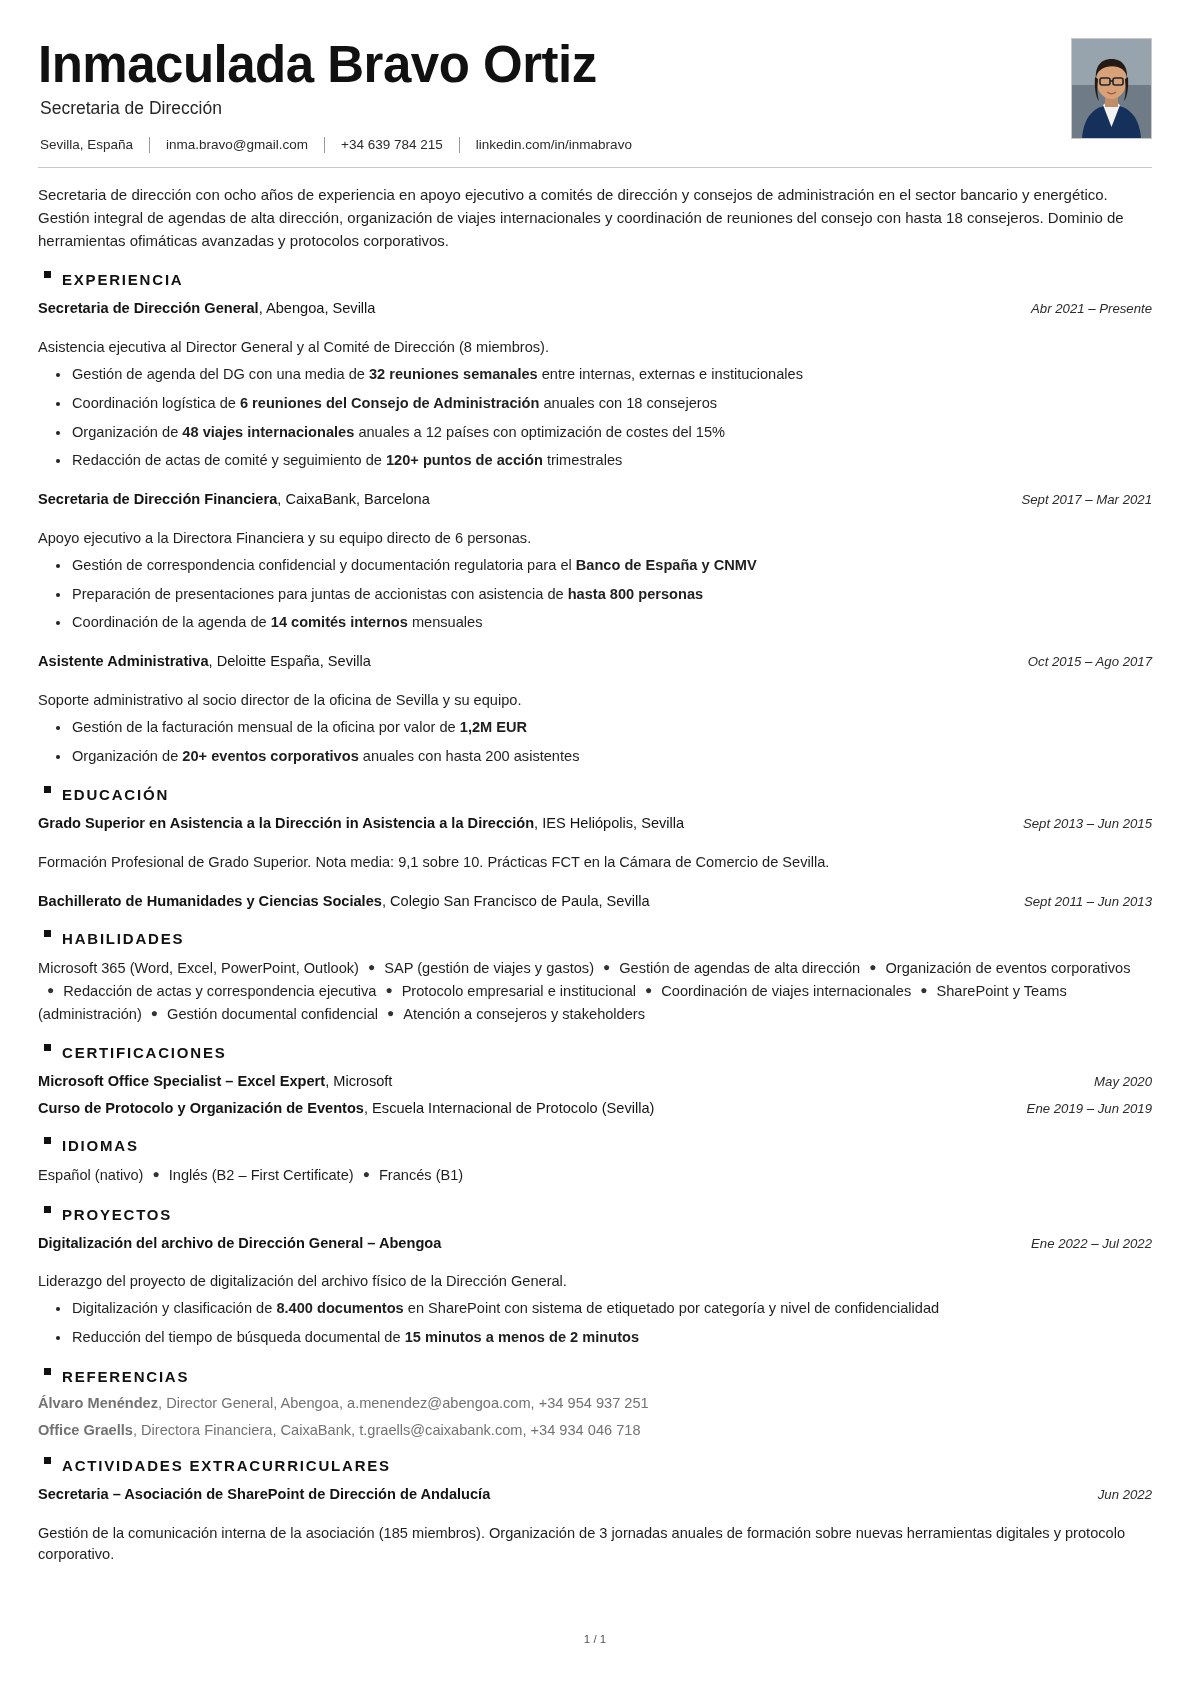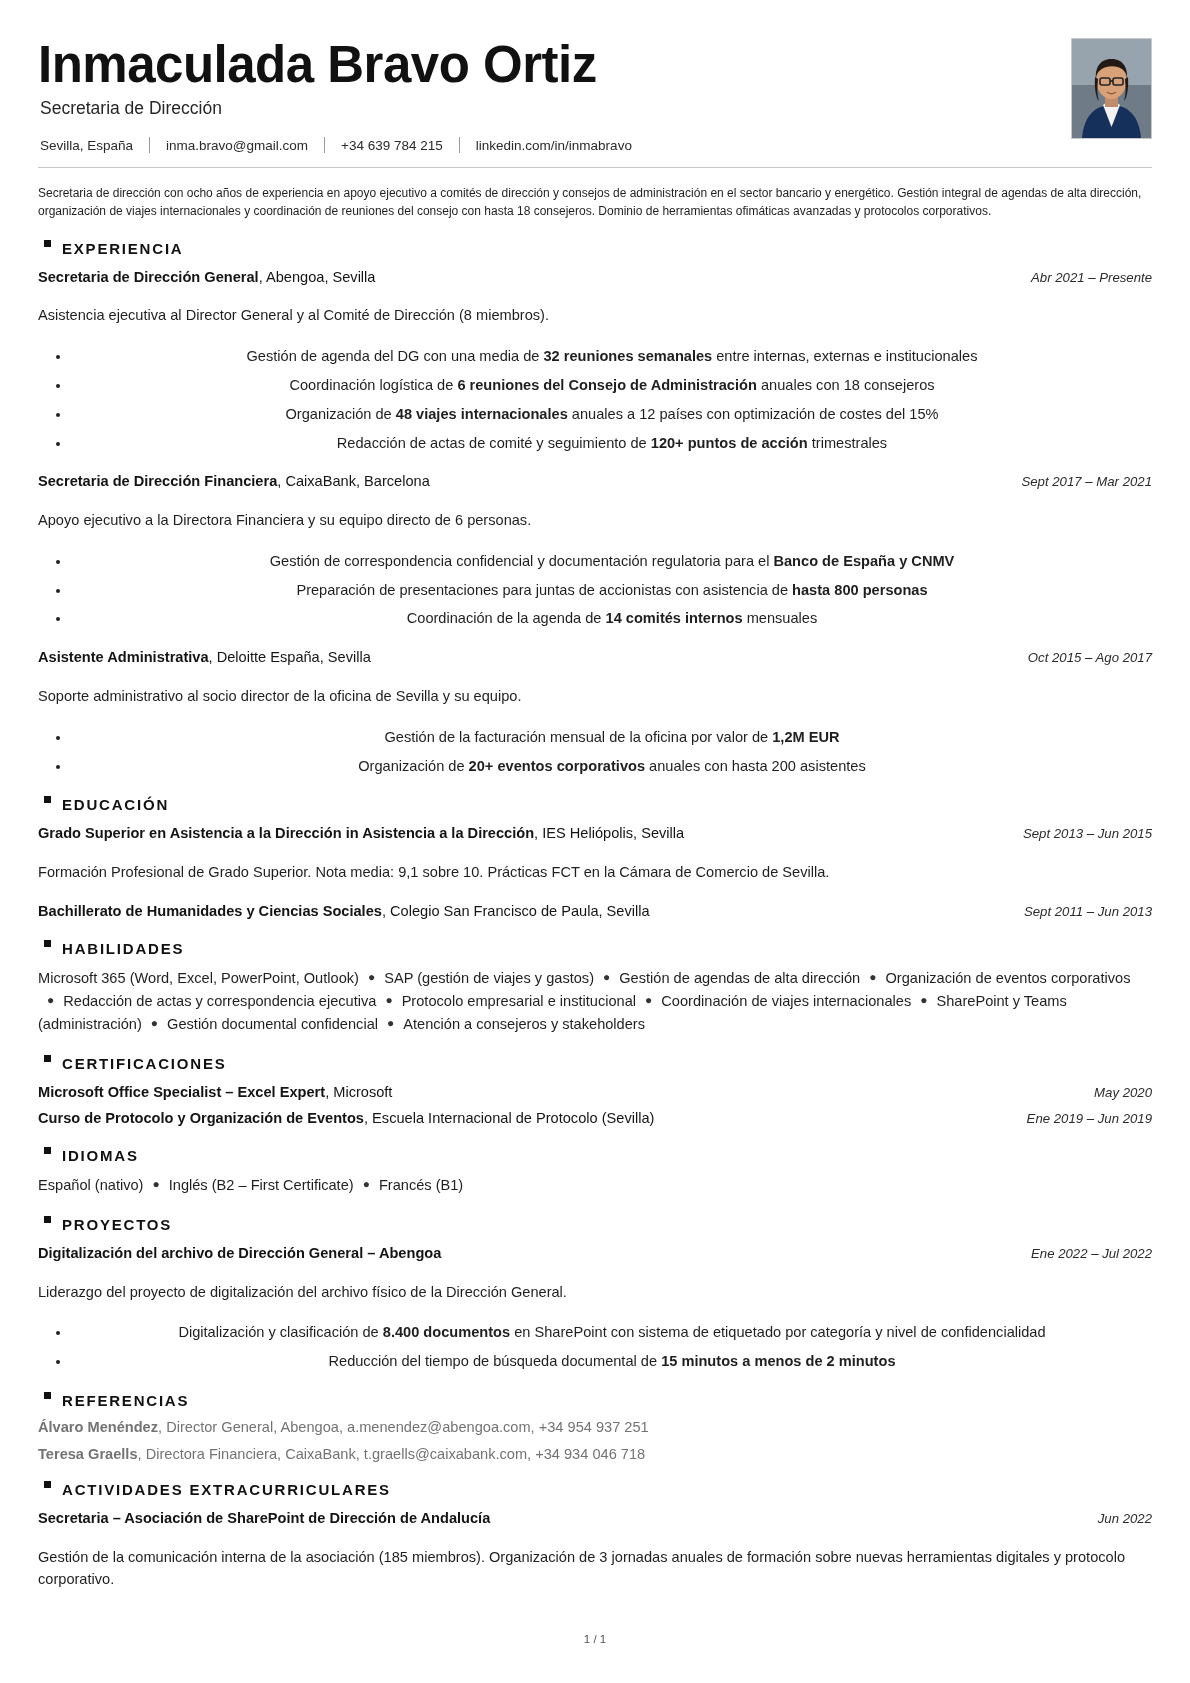--- a/index.html
+++ b/index.html
@@ -39,21 +39,21 @@
     color: #111111;
   }
   .headline {
     font-size: 17.5px;
     font-weight: normal;
     color: #262626;
     margin: 0 0 18px 2px;
   }
   .contact-line {
     display: flex;
-    align-items: center;
+    align-items: flex-start;
     font-size: 13.5px;
     color: #2a2a2a;
     margin-left: 2px;
     flex-wrap: wrap;
     margin-top: 10px;
   }
   .contact-item { white-space: nowrap; }
   .contact-sep {
     display: inline-block;
     width: 1px;
@@ -74,21 +74,21 @@
   .photo svg { display: block; width: 100%; height: 100%; }
 
   .rule {
     height: 1px;
     background: #c8c8c8;
     margin: 14px 0 0 0;
   }
 
   
   .summary {
-    font-size: 12px;
+    font-size: 15px;
     line-height: 1.52;
     color: #1f1f1f;
     margin: 16px 0 0 0;
     text-align: left;
   }
 
   
   .section { margin-top: 19px; }
   .section-title {
     display: flex;
@@ -130,24 +130,23 @@
     white-space: nowrap;
     flex: 0 0 auto;
   }
   .entry-sub {
     font-size: 14.6px;
     color: #1f1f1f;
     line-height: 1.5;
     margin-top: 18px;
   }
   ul.bullets {
-    margin: 19px 0 0 0;
+    margin: 5px 0 0 0;
     padding-left: 34px;
     list-style: none;
-    text-align: center;
   }
   ul.bullets li {
     font-size: 14.6px;
     line-height: 1.5;
     color: #1f1f1f;
     position: relative;
     margin-bottom: 7px;
   }
   ul.bullets li:last-child { margin-bottom: 0; }
   ul.bullets li::before {
@@ -378,21 +377,21 @@
 
   <div class="section">
     <div class="section-title">
       <span class="sq"></span>
       <span>REFERENCIAS</span>
     </div>
     <div class="ref-row">
       <b>Álvaro Menéndez</b><span>, Director General, Abengoa, a.menendez@abengoa.com, +34 954 937 251</span>
     </div>
     <div class="ref-row">
-      <b>Teresa Graells</b><span>, Directora Financiera, CaixaBank, t.graells@caixabank.com, +34 934 046 718</span>
+      <b>Office Graells</b><span>, Directora Financiera, CaixaBank, t.graells@caixabank.com, +34 934 046 718</span>
     </div>
   </div>
 
   <div class="section">
     <div class="section-title">
       <span class="sq"></span>
       <span>ACTIVIDADES EXTRACURRICULARES</span>
     </div>
     <div class="entry">
       <div class="entry-head">

